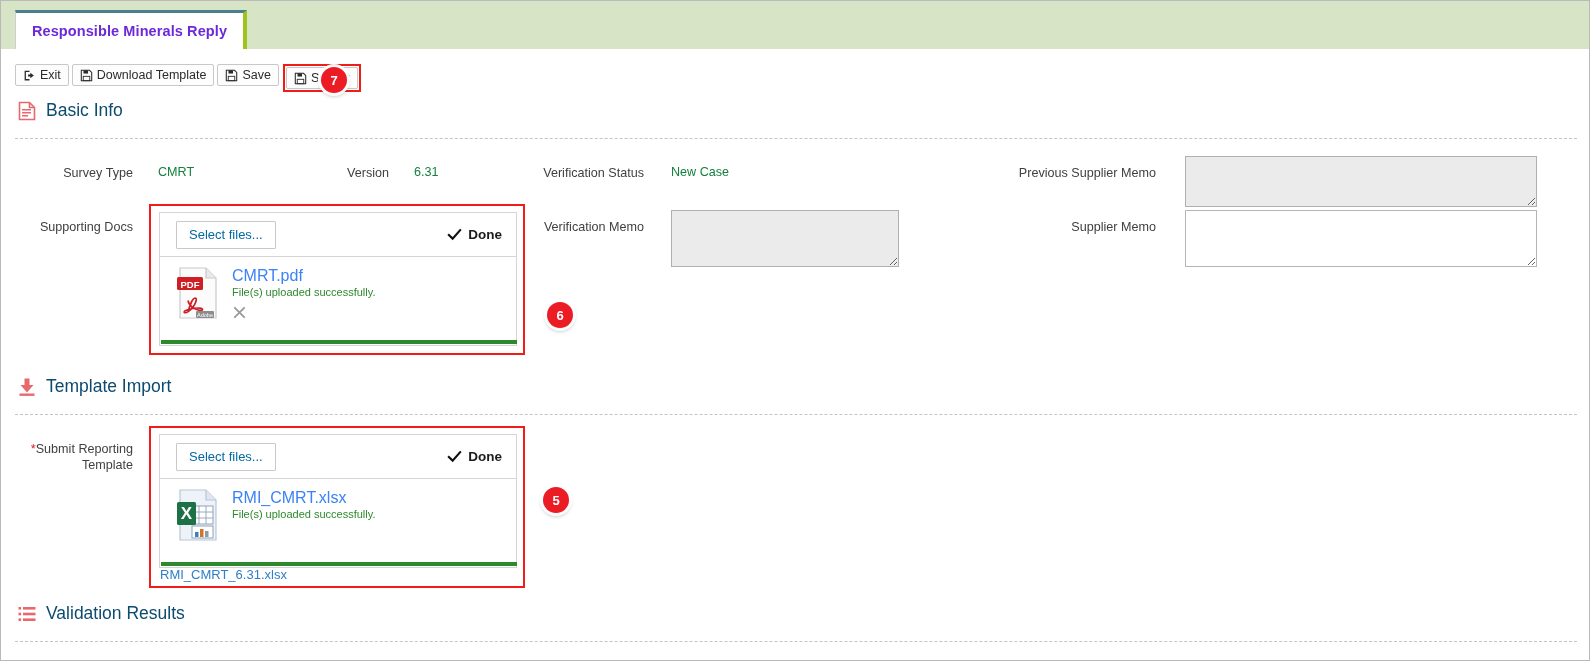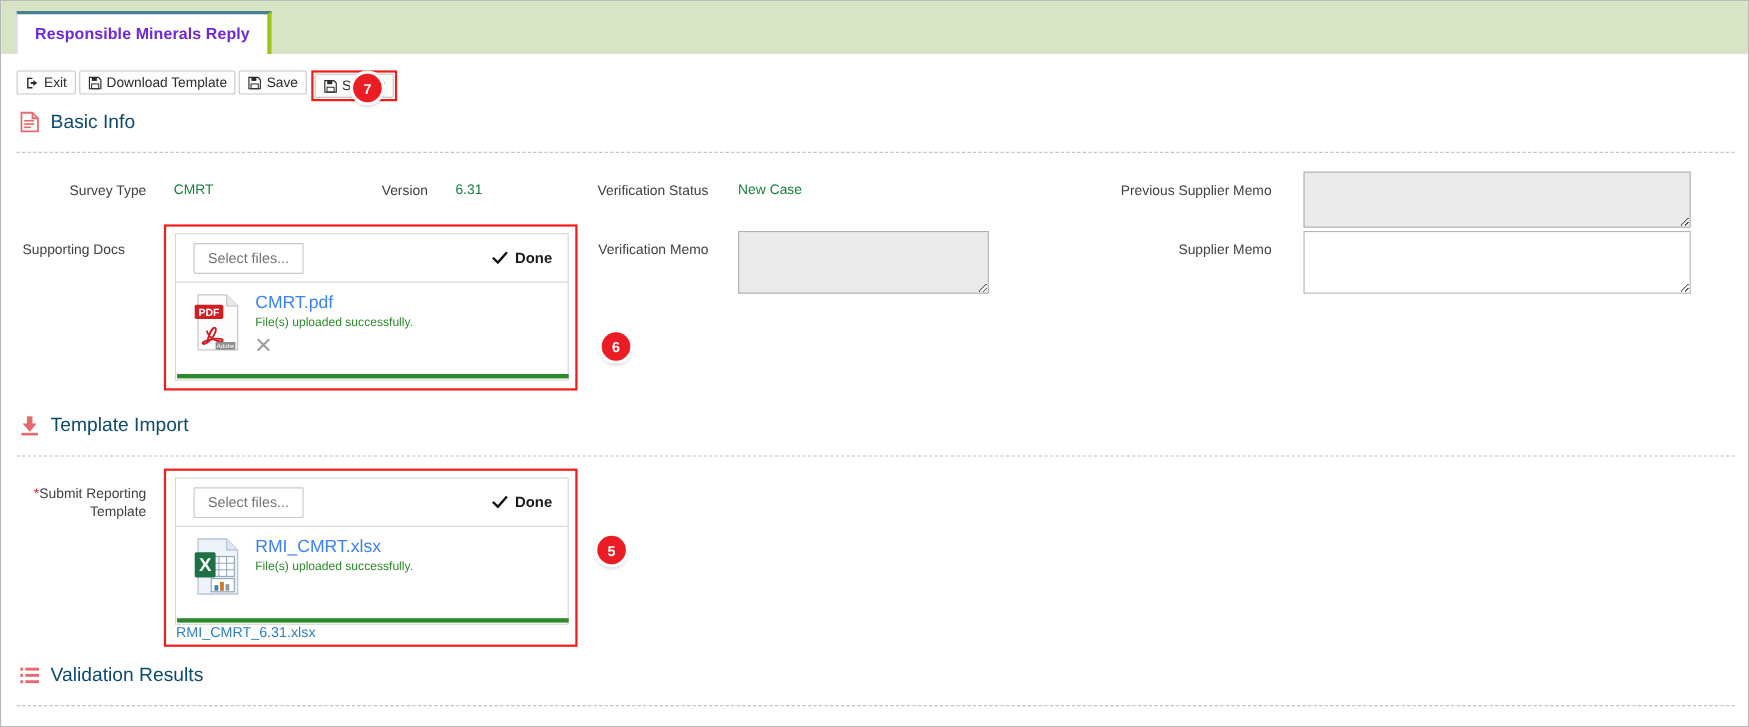--- a/index.html
+++ b/index.html
@@ -189,21 +189,21 @@
   }
   .select-files {
     display: inline-flex;
     align-items: center;
     justify-content: center;
     height: 26px;
     padding: 0 12px;
     border: 1px solid #c9c9c9;
     background: #ffffff;
     font-size: 13px;
-    color: #737373;
+    color: #0369a1;
     border-radius: 1px;
     cursor: pointer;
     font-family: "Liberation Sans", sans-serif;
   }
   .done-wrap {
     display: inline-flex;
     align-items: center;
     gap: 6px;
     font-size: 13.5px;
     font-weight: bold;
@@ -335,21 +335,21 @@
 
   <div class="fld-label" style="left:258px; top:164px; width:130px;">Version</div>
   <div class="fld-value" style="left:413px; top:164px;">6.31</div>
 
   <div class="fld-label" style="left:438px; top:164px; width:205px;">Verification Status</div>
   <div class="fld-value" style="left:670px; top:164px;">New Case</div>
 
   <div class="fld-label" style="left:900px; top:164px; width:255px;">Previous Supplier Memo</div>
   <textarea class="memo readonly" style="left: 1184px; top: 155px; width: 352px; height: 51px;" readonly=""></textarea>
 
-  <div class="fld-label" style="left:0px; top:218px; width:132px;text-align:center;">Supporting Docs</div>
+  <div class="fld-label" style="left:0px; top:218px; width:132px;">Supporting Docs</div>
 
   <div class="upload-outline" style="left:148px; top:203px; width:376px; height:151px;"></div>
   <div class="upload-box" style="left:158px; top:211px; width:358px; height:134px;">
     <div class="upload-bar">
       <span class="select-files">Select files...</span>
       <span class="done-wrap">
         <span class="check-ico">
           <svg viewBox="0 0 16 16" width="15" height="15">
             <path d="M2 8.6 L6 12.4 L14 3.4" fill="none" stroke="#111111" stroke-width="2.3" stroke-linecap="square"></path>
           </svg>

